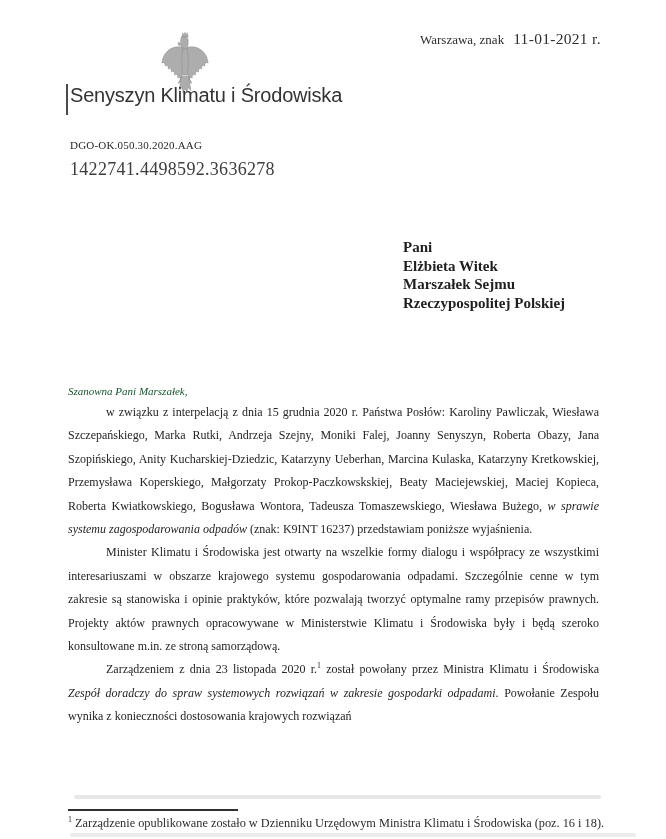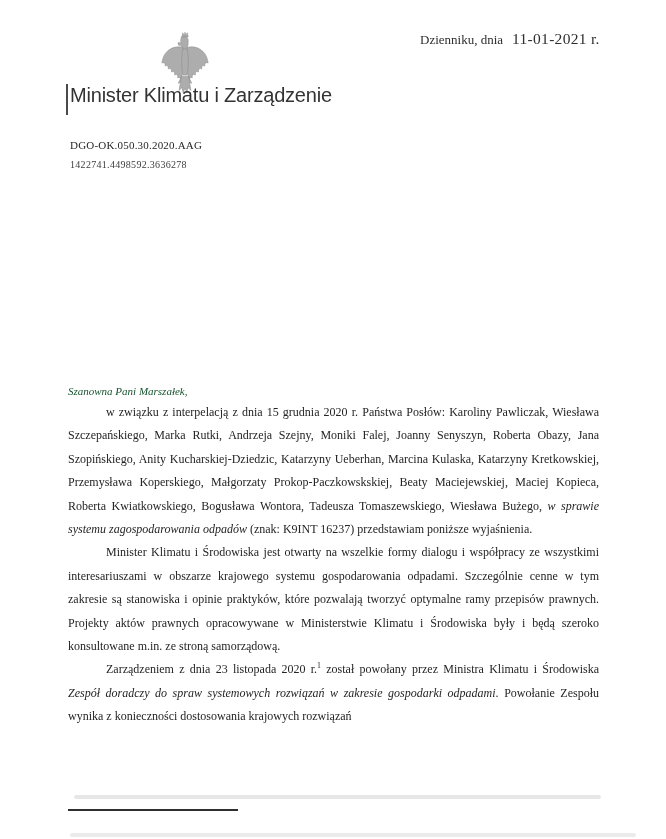--- a/index.html
+++ b/index.html
@@ -10,21 +10,21 @@
   .emblem{position:absolute;left:161px;top:31px;width:48px;height:63px;}
   .date-line{position:absolute;left:420px;top:30px;font-size:13px;color:#2e2e2e;white-space:nowrap;}
   .date-line .date{font-size:15.5px;margin-left:9px;letter-spacing:0.3px;}
   .caret{position:absolute;left:66px;top:84px;width:2px;height:31px;background:#4a4a4a;}
   .title{
     position:absolute;left:70px;top:84px;
     font-family:"Liberation Sans", sans-serif;font-size:20px;color:#333;
     letter-spacing:-0.2px;white-space:nowrap;
   }
   .ref{position:absolute;left:70px;top:139px;font-size:11px;color:#262626;letter-spacing:0.2px;}
-  .doc-id{position:absolute;left:70px;top:159px;font-size:10px;color:#3d3d3d;letter-spacing:0.3px;text-align:center;}
+  .doc-id{position:absolute;left:70px;top:159px;font-size:18px;color:#3d3d3d;letter-spacing:0.3px;text-align:center;}
   .recipient{position:absolute;left:403px;top:238px;font-size:15px;font-weight:bold;line-height:18.5px;color:#1f1f1f;}
   .salutation{position:absolute;left:68px;top:357px;font-size:11px;font-style:italic;color:#14532d;margin-top:28px;}
   .body-text{
     position:absolute;left:68px;top:401px;width:531px;
     font-size:12px;line-height:23.4px;text-align:justify;color:#242424;
   }
   .body-text p{margin:0;text-indent:38px;}
   .it{font-style:italic;}
   .sup{vertical-align:super;font-size:0.65em;line-height:0;}
   .footnote-rule{position:absolute;left:68px;top:809px;width:170px;height:2px;background:#2f2f2f;}
@@ -45,37 +45,46 @@
       <path d="M49 28 C38 25 24 27 14 34 C7 39 3 46 2 54 C7 52 10 54 9 59 C14 57 17 59 16 64 C21 62 24 64 23 69 C28 67 31 69 30 74 C35 72 38 74 37 79 C41 77 44 79 43 84 L49 66 Z"></path>
       <path d="M57 28 C68 25 82 27 92 34 C99 39 103 46 104 54 C99 52 96 54 97 59 C92 57 89 59 90 64 C85 62 82 64 83 69 C78 67 75 69 76 74 C71 72 68 74 69 79 C65 77 62 79 63 84 L57 66 Z"></path>
       <path d="M48 30 C45 42 45 60 48 74 L58 74 C61 60 61 42 58 30 Z"></path>
       <path d="M46 76 L38 88 L46 85 Z"></path>
       <path d="M60 76 L68 88 L60 85 Z"></path>
       <path d="M45 76 L61 76 L66 100 L60 95 L57 104 L53 96 L49 104 L46 95 L40 100 Z"></path>
     </g>
   </svg>
 
   <div class="date-line">
-    <span>Dzienniku, dnia</span><span class="date">11-01-2021 r.</span>
+    <span>Warszawa, znak</span><span class="date">11-01-2021 r.</span>
   </div>
 
   <div class="caret"></div>
-  <div class="title">Minister Klimatu i Zarządzenie</div>
+  <div class="title">Senyszyn Klimatu i Środowiska</div>
 
   <div class="ref">DGO-OK.050.30.2020.AAG</div>
   <div class="doc-id">1422741.4498592.3636278</div>
 
+  <div class="recipient">
+    <div>Pani</div>
+    <div>Elżbieta Witek</div>
+    <div>Marszałek Sejmu</div>
+    <div>Rzeczypospolitej Polskiej</div>
+  </div>
 
   <div class="salutation">Szanowna Pani Marszałek,</div>
 
   <div class="body-text" id="body-paragraphs">
       <p><span>w związku z interpelacją z dnia 15 grudnia 2020 r. Państwa Posłów: Karoliny Pawliczak, Wiesława Szczepańskiego, Marka Rutki, Andrzeja Szejny, Moniki Falej, Joanny Senyszyn, Roberta Obazy, Jana Szopińskiego, Anity Kucharskiej-Dziedzic, Katarzyny Ueberhan, Marcina Kulaska, Katarzyny Kretkowskiej, Przemysława Koperskiego, Małgorzaty Prokop-Paczkowskskiej, Beaty Maciejewskiej, Maciej Kopieca, Roberta Kwiatkowskiego, Bogusława Wontora, Tadeusza Tomaszewskiego, Wiesława Bużego, </span><span class="it">w sprawie systemu zagospodarowania odpadów</span><span> (znak: K9INT 16237) przedstawiam poniższe wyjaśnienia.</span></p>
       <p><span>Minister Klimatu i Środowiska jest otwarty na wszelkie formy dialogu i współpracy ze wszystkimi interesariuszami w obszarze krajowego systemu gospodarowania odpadami. Szczególnie cenne w tym zakresie są stanowiska i opinie praktyków, które pozwalają tworzyć optymalne ramy przepisów prawnych. Projekty aktów prawnych opracowywane w Ministerstwie Klimatu i Środowiska były i będą szeroko konsultowane m.in. ze stroną samorządową.</span></p>
       <p><span>Zarządzeniem z dnia 23 listopada 2020 r.</span><span class="sup">1</span><span> został powołany przez Ministra Klimatu i Środowiska </span><span class="it">Zespół doradczy do spraw systemowych rozwiązań w zakresie gospodarki odpadami</span><span>. Powołanie Zespołu wynika z konieczności dostosowania krajowych rozwiązań</span></p>
     </div>
 
   <div class="artifact artifact-top"></div>
 
   <div class="footnote-rule"></div>
+  <div class="footnote">
+    <span class="sup">1</span><span> Zarządzenie opublikowane zostało w Dzienniku Urzędowym Ministra Klimatu i Środowiska (poz. 16 i 18).</span>
+  </div>
 
   <div class="artifact artifact-bottom"></div>
 
 </div>
 
 </body></html>

